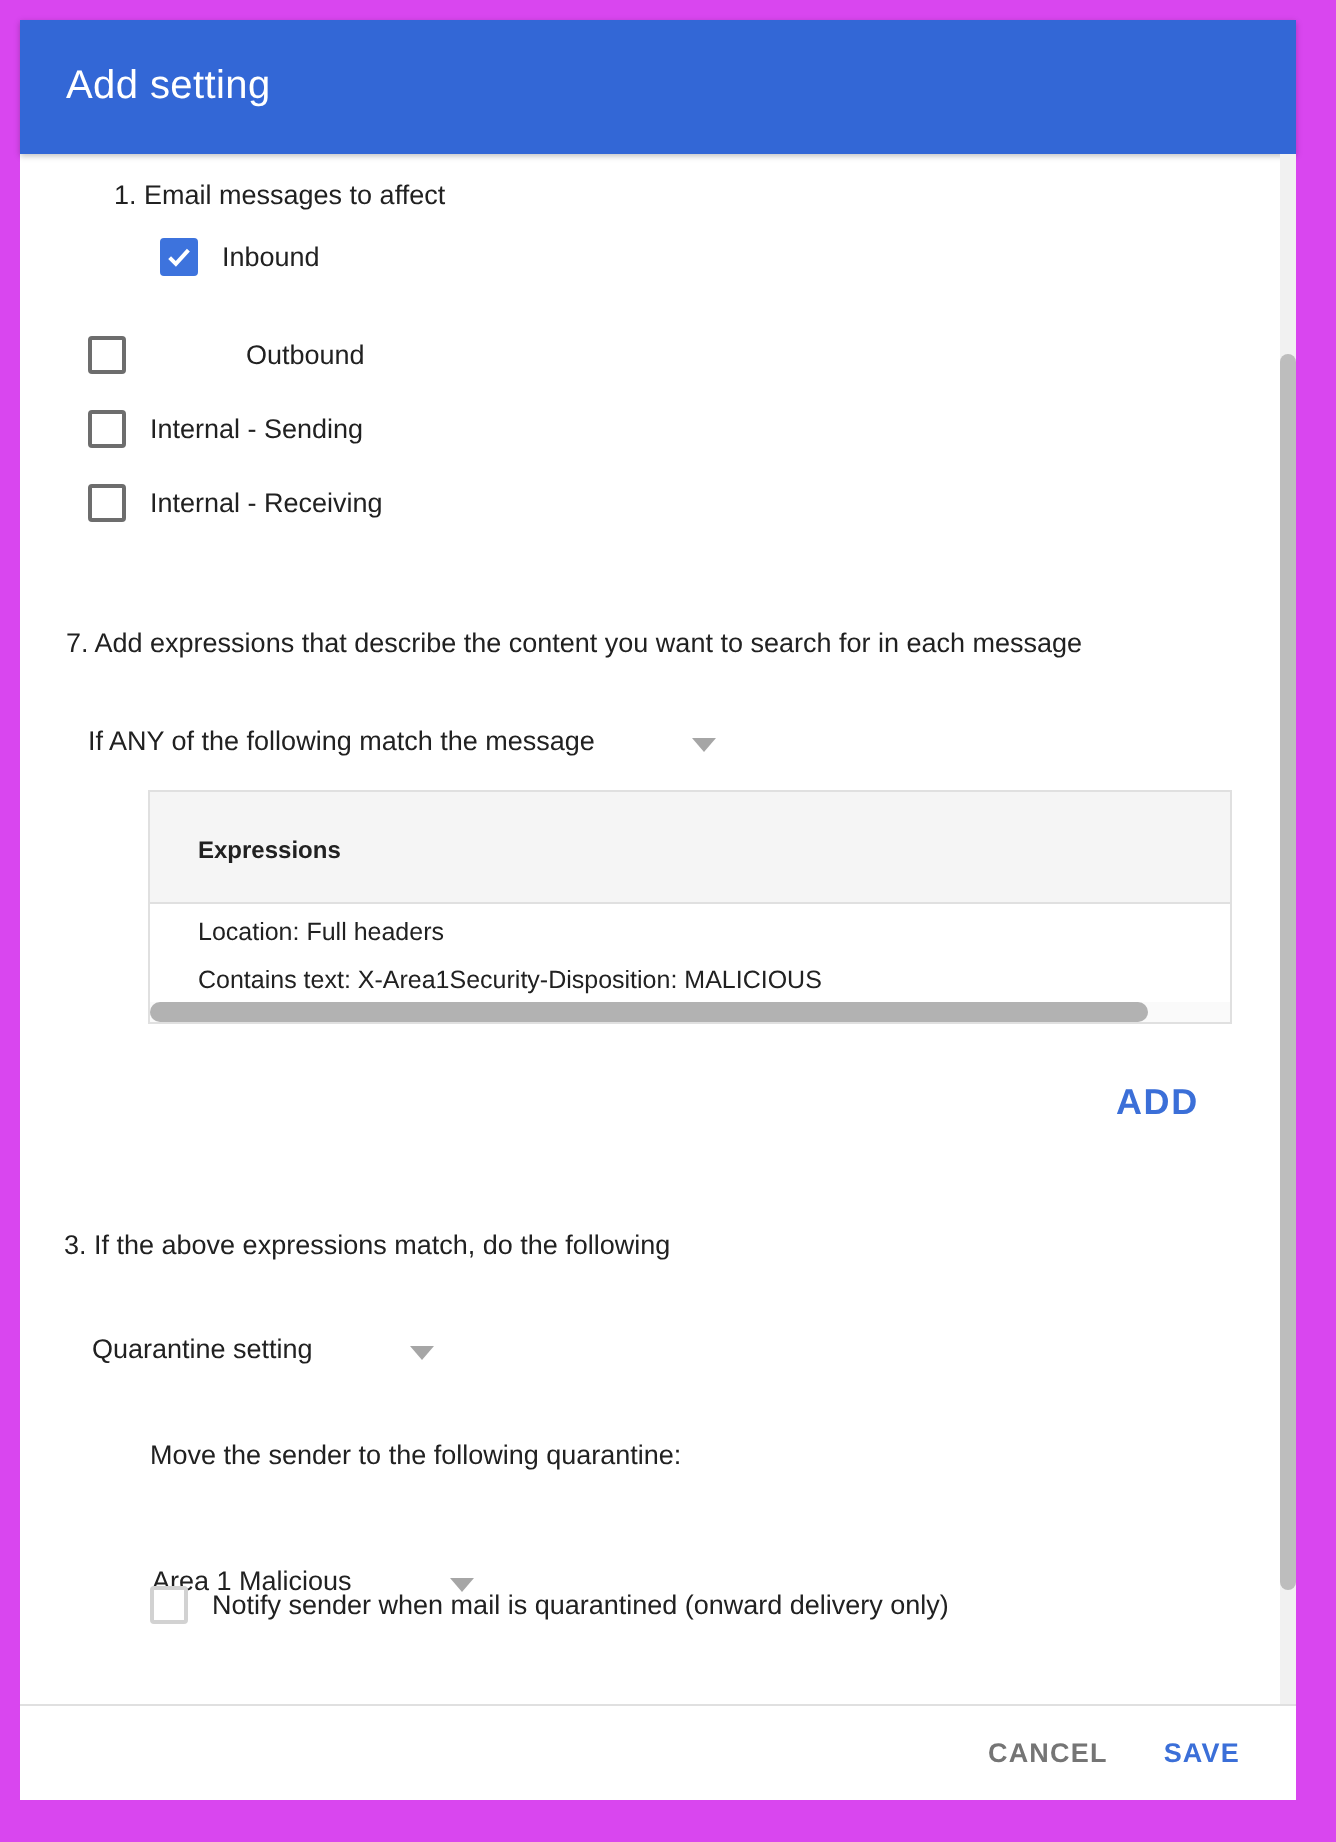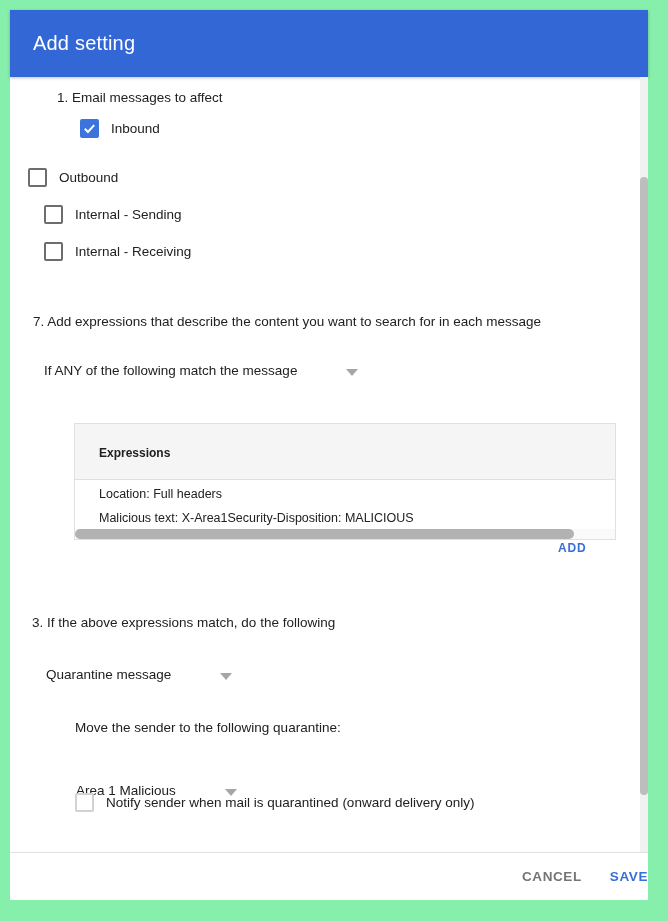--- a/index.html
+++ b/index.html
@@ -1,18 +1,18 @@
 <!DOCTYPE html>
 <html><head>
 <meta charset="utf-8">
 <style>
   * { margin: 0; padding: 0; box-sizing: border-box; }
   html, body { width: 668px; height: 921px; background: #000; overflow: hidden;
     font-family: "Liberation Sans", sans-serif; }
-  .stage { position: relative; width: 668px; height: 921px; background: #86efac; }
+  .stage { position: relative; width: 668px; height: 921px; background: #d946ef; }
 
   .dialog { position: absolute; left: 10px; top: 10px; width: 638px; height: 890px;
     background: #fff; }
 
   
   .dialog-header { position: absolute; left: 0; top: 0; width: 100%; height: 67px;
     background: #3367d6; display: flex; align-items: center; padding-left: 23px;
     box-shadow: 0 1px 3px rgba(0,0,0,0.25); z-index: 3; }
   .dialog-title { color: #fff; font-size: 20px; font-weight: 400; letter-spacing: 0.2px; }
 
@@ -34,47 +34,47 @@
 
   .select-row { position: absolute; display: flex; align-items: center; cursor: pointer; gap: 40px; }
   .select-label { font-size: 13.5px; color: #212121; }
   .arrow-down { width: 0; height: 0; margin-left: 9px; margin-top: 3px;
     border-left: 6px solid transparent; border-right: 6px solid transparent;
     border-top: 7px solid #a6a6a6; }
 
   .plain-label { position: absolute; font-size: 13.5px; color: #212121; }
 
   
-  .expr-table { position: absolute; left: 64px; top: 346px; width: 542px; height: 117px;
+  .expr-table { position: absolute; left: 64px; top: 318px; width: 542px; height: 117px;
     border: 1px solid #e0e0e0; background: #fff; }
   .expr-head { position: absolute; left: 0; top: 0; width: 100%; height: 56px;
     background: #f5f5f5; border-bottom: 1px solid #e0e0e0; }
   .expr-head span { position: absolute; left: 24px; top: 22px; font-size: 12px;
     font-weight: bold; color: #212121; }
   .expr-row { position: absolute; left: 24px; font-size: 12.5px; color: #212121;
     white-space: nowrap; }
   .hscrollbar { position: absolute; left: 0; top: 105px; width: 100%; height: 10px;
     background: #fafafa; }
   .hscrollbar .hthumb { position: absolute; left: 0; top: 0; width: 499px; height: 10px;
     background: #b2b2b2; border-radius: 5px; }
 
   .add-btn { position: absolute; left: 548px; top: 464px; background: none; border: none;
-    font-family: "Liberation Sans", sans-serif; font-size: 12px; font-weight: bold;
+    font-family: "Liberation Sans", sans-serif; font-size: 18px; font-weight: bold;
     color: #3b6fd8; letter-spacing: 0.8px; cursor: pointer; }
 
   
   .v-scrollbar { position: absolute; right: 0; top: 67px; width: 8px; height: 775px;
     background: #f1f1f1; z-index: 4; }
   .v-thumb { position: absolute; left: 0; top: 100px; width: 8px; height: 618px;
     background: #bdbdbd; border-radius: 4px; }
 
   
   .dialog-footer { position: absolute; left: 0; bottom: 0; width: 100%; height: 48px;
     background: #fff; border-top: 1px solid #e0e0e0; display: flex; align-items: center;
-    justify-content: flex-end; gap: 28px; z-index: 5; }
+    justify-content: flex-end; gap: 28px; padding-right: 28px; z-index: 5; }
   .footer-btn { background: none; border: none; font-family: "Liberation Sans", sans-serif;
     font-size: 13.5px; font-weight: bold; letter-spacing: 0.6px; cursor: pointer; }
   .cancel { color: #757575; }
   .save { color: #3b6fd8; }
 </style>
 </head>
 <body>
 
 <div class="stage">
   <div class="dialog">
@@ -89,21 +89,21 @@
 
       <div class="check-row" style="left:34px; top:42px;padding-left:36px;">
         <span class="checkbox checked">
           <svg viewBox="0 0 24 24">
               <path d="M4.5 12.5l5 5 10-11" stroke="#fff" stroke-width="3.2" fill="none"></path>
             </svg>
         </span>
         <span class="check-label">Inbound</span>
       </div>
 
-      <div class="check-row" style="left:18px; top:91px;">
+      <div class="check-row" style="left:34px; top:91px;gap:48px;">
         <span class="checkbox">
           
         </span>
         <span class="check-label">Outbound</span>
       </div>
 
       <div class="check-row" style="left:34px; top:128px;">
         <span class="checkbox">
           
         </span>
@@ -122,32 +122,32 @@
       <div class="select-row" style="left:34px; top:286px;">
         <span class="select-label">If ANY of the following match the message</span>
         <span class="arrow-down"></span>
       </div>
 
       <div class="expr-table">
         <div class="expr-head">
           <span>Expressions</span>
         </div>
         <div class="expr-row" style="top:63px;">Location: Full headers</div>
-        <div class="expr-row" style="top:87px;">Malicious text: X-Area1Security-Disposition: MALICIOUS</div>
+        <div class="expr-row" style="top:87px;">Contains text: X-Area1Security-Disposition: MALICIOUS</div>
         <div class="hscrollbar">
           <div class="hthumb"></div>
         </div>
       </div>
 
       <button class="add-btn">ADD</button>
 
       <div class="section-title" style="left:22px; top:538px;">3. If the above expressions match, do the following</div>
 
       <div class="select-row" style="left:36px; top:590px;">
-        <span class="select-label">Quarantine message</span>
+        <span class="select-label">Quarantine setting</span>
         <span class="arrow-down"></span>
       </div>
 
       <div class="plain-label" style="left:65px; top:643px;">Move the sender to the following quarantine:</div>
 
       <div class="select-row" style="left:66px; top:706px;">
         <span class="select-label">Area 1 Malicious</span>
         <span class="arrow-down"></span>
       </div>
 

